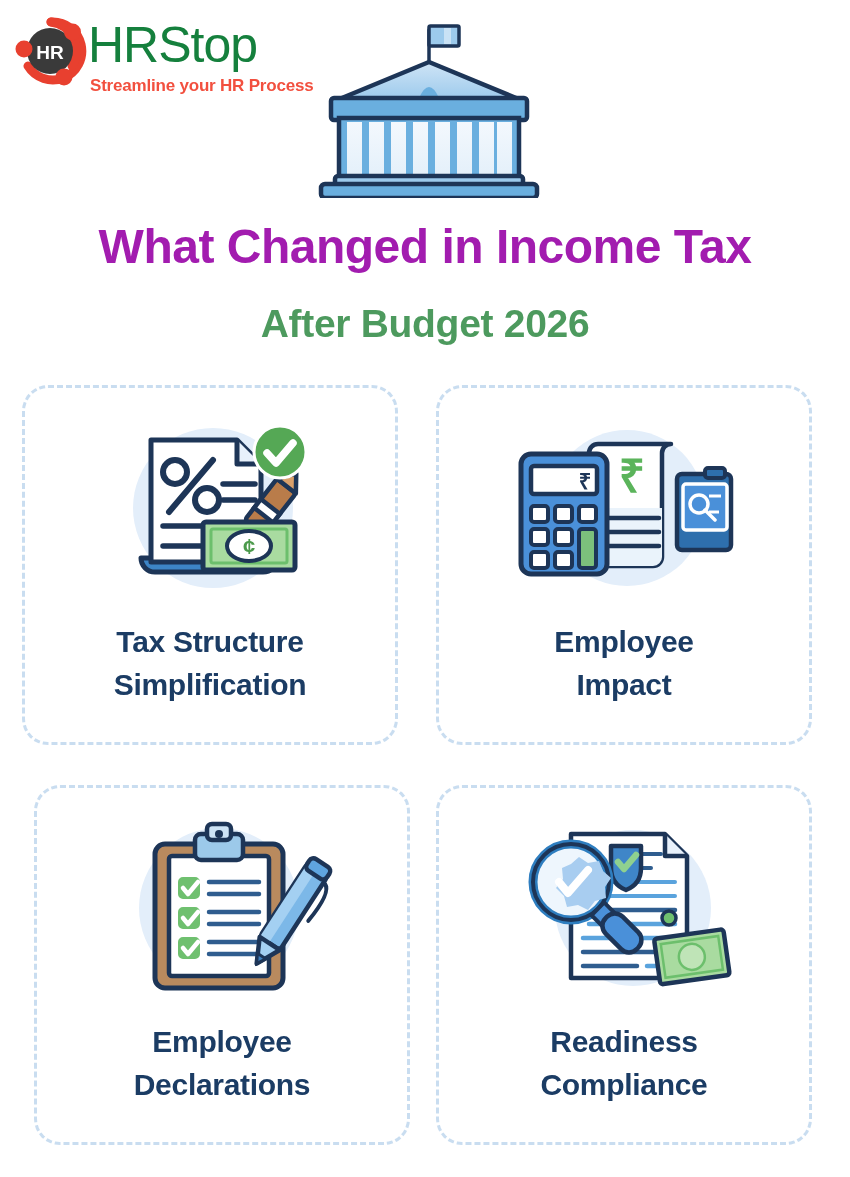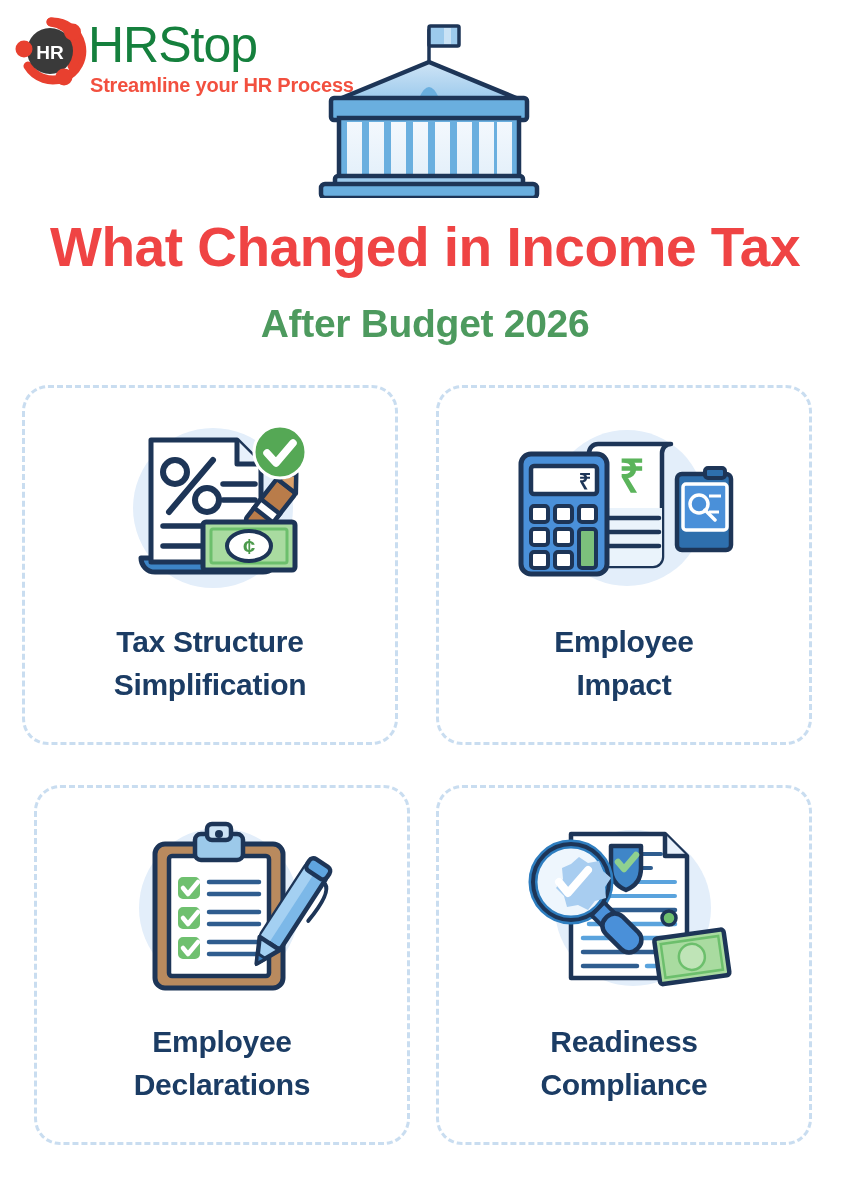--- a/index.html
+++ b/index.html
@@ -11,30 +11,30 @@
     overflow:hidden;
     position:relative;
   }
   .page{position:relative;width:850px;height:924px;}
 
   
   .logo-block{position:absolute;left:14px;top:12px;width:330px;height:82px;}
   .logo-mark{position:absolute;left:0;top:2px;width:74px;height:74px;}
   .logo-word{position:absolute;left:74px;top:8px;font-size:50px;line-height:50px;
     font-weight:400;color:#15803d;letter-spacing:-1px;}
-  .logo-tag{position:absolute;left:76px;top:64px;font-size:20px;line-height:19px;
+  .logo-tag{position:absolute;left:76px;top:64px;font-size:17px;line-height:19px;
     color:#f2503f;font-weight:700;letter-spacing:-0.2px;white-space:nowrap;}
 
   
   .bank-icon{position:absolute;left:295px;top:18px;width:260px;height:180px;}
 
   
   .title{
     position:absolute;left:0;top:218px;width:850px;text-align:center;
-    font-size:55px;line-height:58px;font-weight:700;color:#ef4444;
+    font-size:48px;line-height:58px;font-weight:700;color:#a21caf;
     letter-spacing:-0.5px;
   }
   .subtitle{
     position:absolute;left:0;top:300px;width:850px;text-align:center;
     font-size:39px;line-height:48px;font-weight:700;color:#4d9a5e;
     letter-spacing:-0.3px;
   }
 
   
   .grid{position:absolute;left:22px;top:385px;width:806px;height:760px;}

